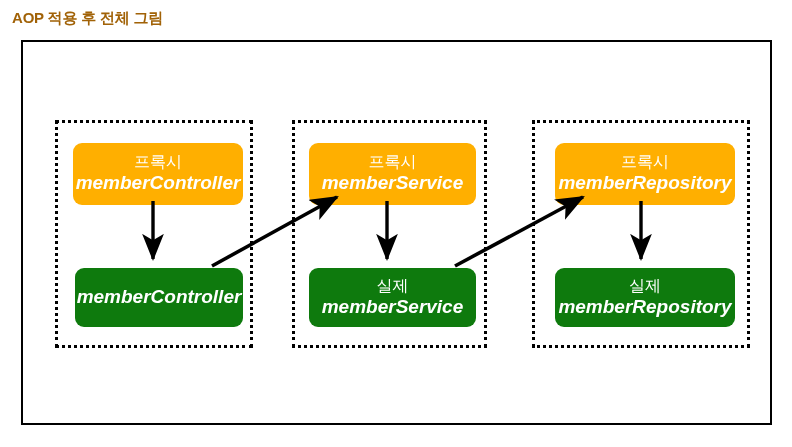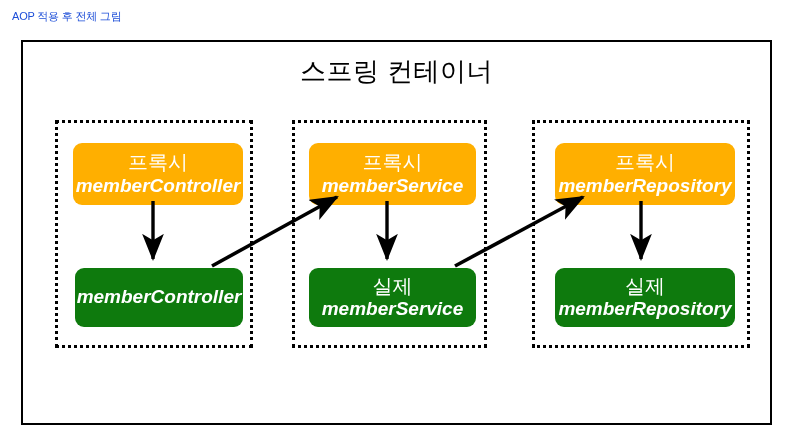--- a/index.html
+++ b/index.html
@@ -12,23 +12,23 @@
     height: 447px;
     position: relative;
     font-family: "Liberation Sans", "DejaVu Sans", sans-serif;
     overflow: hidden;
   }
 
   #page-title {
     position: absolute;
     left: 12px;
     top: 9px;
-    font-size: 11px;
-    font-weight: normal;
-    color: #1d4ed8;
+    font-size: 15px;
+    font-weight: bold;
+    color: #a16207;
     letter-spacing: -0.2px;
     white-space: nowrap;
   }
 
   #outer-frame {
     position: absolute;
     left: 21px;
     top: 40px;
     width: 751px;
     height: 385px;
@@ -62,21 +62,21 @@
     color: #ffffff;
     display: flex;
     flex-direction: column;
     align-items: center;
     justify-content: center;
     box-sizing: border-box;
     line-height: 1.18;
     text-align: center;
   }
   .node .line1 {
-    font-size: 20px;
+    font-size: 16px;
     font-weight: normal;
   }
   .node .line2 {
     font-size: 19px;
     font-weight: bold;
     font-style: italic;
   }
   .node.single .line2 {
     font-size: 19px;
     font-weight: bold;
@@ -97,21 +97,20 @@
     pointer-events: none;
   }
 </style>
 </head>
 <body>
 
 <div id="page-title">AOP 적용 후 전체 그림</div>
 
 <div id="outer-frame">
 
-  <div id="container-title">스프링 컨테이너</div>
 
   <div class="group" style="left:32px; top:78px; width:198px; height:228px;">
     <div class="node proxy" style="left:15px; top:20px; width:170px; height:62px;">
       <span class="line1">프록시</span>
       <span class="line2">memberController</span>
     </div>
     <div class="node real single" style="left:17px; top:145px; width:168px; height:59px;">
       <span class="line2">memberController</span>
     </div>
   </div>

